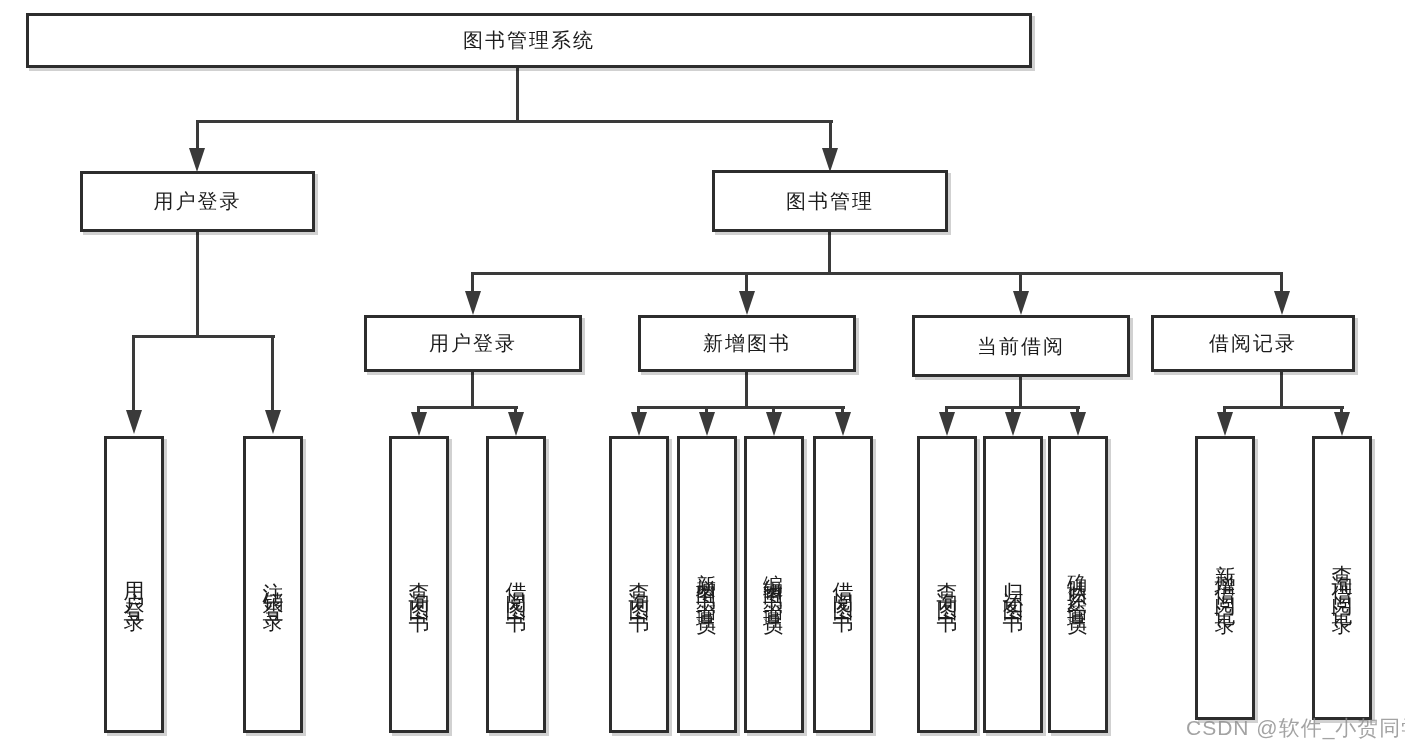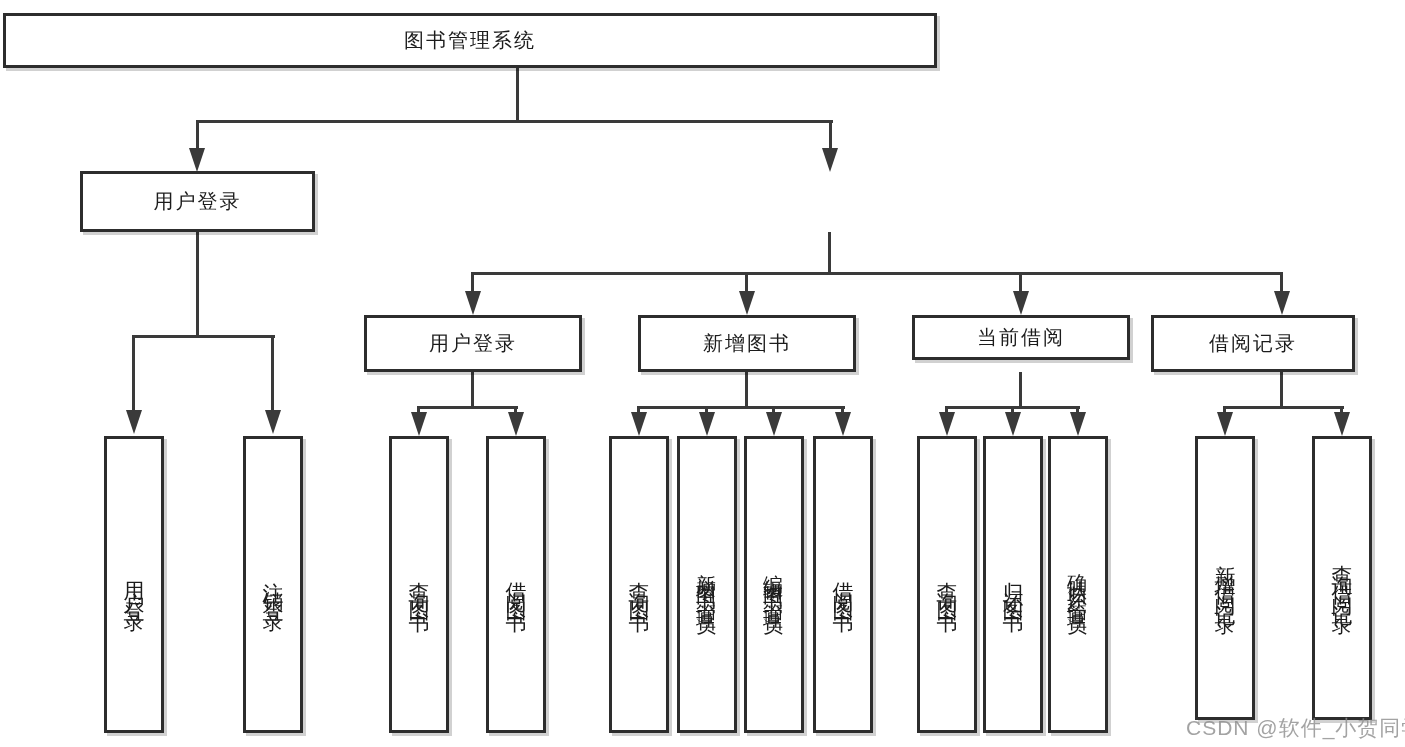--- a/index.html
+++ b/index.html
@@ -90,27 +90,28 @@
   <div class="line" style="left:1076px;top:406px;width:3px;height:8px"></div>
   <div class="arrowhead" style="left:1070px;top:412px"></div>
 
   <div class="line" style="left:1280px;top:372px;width:3px;height:36px"></div>
   <div class="line" style="left:1224px;top:406px;width:120px;height:3px"></div>
   <div class="line" style="left:1223px;top:406px;width:3px;height:8px"></div>
   <div class="arrowhead" style="left:1217px;top:412px"></div>
   <div class="line" style="left:1340px;top:406px;width:3px;height:8px"></div>
   <div class="arrowhead" style="left:1334px;top:412px"></div>
 
-  <div class="box" style="left:3px;top:13px;width:934px;height:55px">图书管理系统</div>
+  <div class="box" style="left:26px;top:13px;width:1006px;height:55px">图书管理系统</div>
 
   <div class="box" style="left:80px;top:171px;width:235px;height:61px">用户登录</div>
+  <div class="box" style="left:712px;top:170px;width:236px;height:62px">图书管理</div>
 
   <div class="box" style="left:364px;top:315px;width:218px;height:57px">用户登录</div>
   <div class="box" style="left:638px;top:315px;width:218px;height:57px">新增图书</div>
-  <div class="box" style="left:912px;top:315px;width:218px;height:45px">当前借阅</div>
+  <div class="box" style="left:912px;top:315px;width:218px;height:62px">当前借阅</div>
   <div class="box" style="left:1151px;top:315px;width:204px;height:57px">借阅记录</div>
 
   <div class="vbox" style="left:104px">用户登录</div>
   <div class="vbox" style="left:243px">注销登录</div>
 
   <div class="vbox" style="left:389px">查询图书</div>
   <div class="vbox" style="left:486px">借阅图书</div>
 
   <div class="vbox" style="left:609px">查询图书</div>
   <div class="vbox long" style="left:677px">新增图书（管理员）</div>

